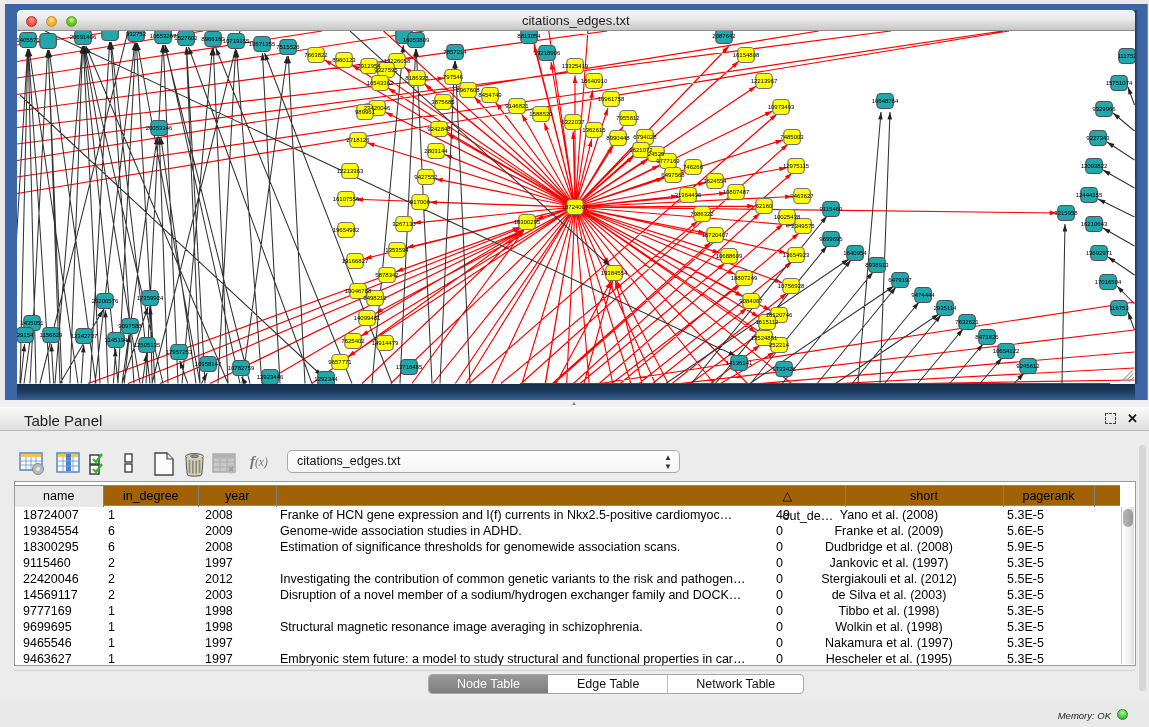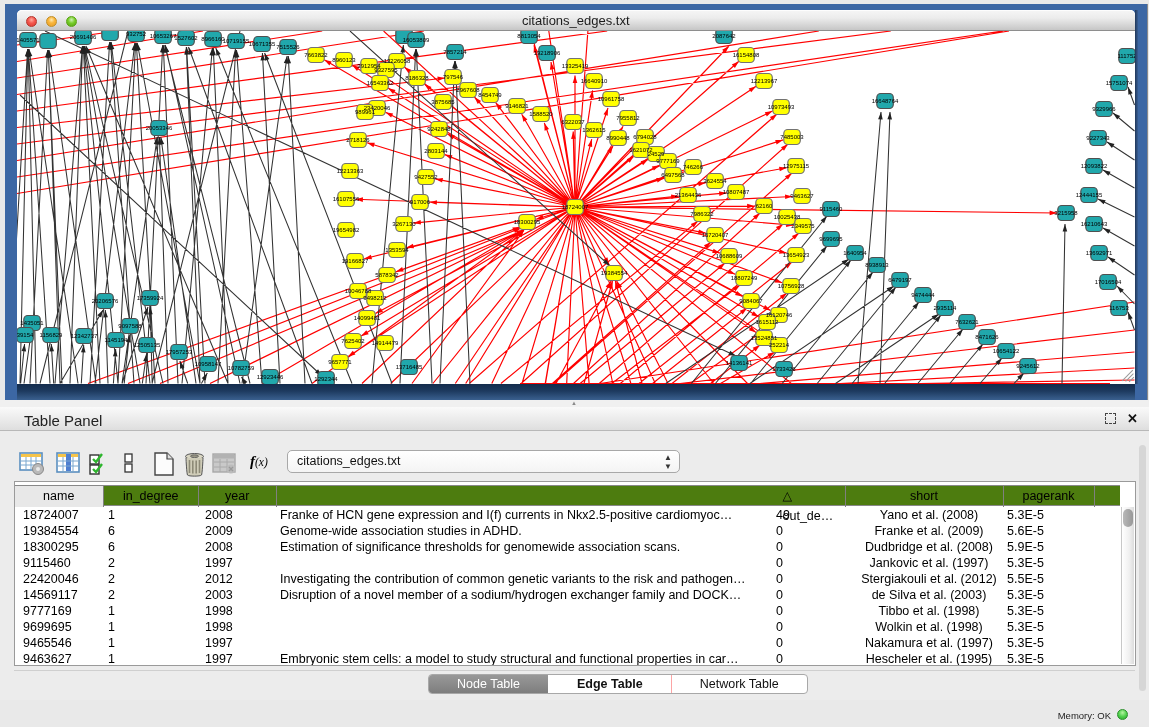--- a/index.html
+++ b/index.html
@@ -51,53 +51,53 @@
 .toolbar { position:absolute; left:0; top:0; width:1149px; height:50px; }
 .ic { position:absolute; top:21px; }
 .combo { position:absolute; left:287px; top:19px; width:393px; height:23px;
   background:linear-gradient(180deg,#ffffff,#f4f4f4); border:1px solid #a8a8a8;
   border-radius:5px; font-size:12.5px; color:#111; line-height:21px; padding-left:9px; }
 .combo .arr { position:absolute; right:7px; top:2px; font-size:8px; color:#333; line-height:9px; }
 
 
 .tbl { position:absolute; left:14px; top:50px; width:1121.5px; height:185px;
   background:#fff; border:1px solid #9a9a9a; }
-.thead { position:absolute; left:0; top:3px; right:15px; height:21px; background:#4d7c0f;
+.thead { position:absolute; left:0; top:3px; right:15px; height:21px; background:#a16207;
   border-top:1px solid #888; border-bottom:1px solid #888; font-size:12.5px; color:#000; }
 .th { position:absolute; top:0; height:21px; line-height:20px; text-align:center;
   border-right:1px solid #808080; }
 .tbody { position:absolute; left:0; top:25px; right:15px; bottom:0; overflow:hidden;
   font-size:12.5px; color:#000; }
 .tr { position:relative; height:16px; line-height:16px; white-space:nowrap; }
 .tr div { position:absolute; top:0; height:16px; overflow:hidden; }
 .c0 { left:8px;  width:86px; }
 .c1 { left:93px; width:92px; }
 .c2 { left:190px; width:75px; }
 .c3 { left:265px; width:485px; }
 .c4 { left:761px; width:70px; }
-.c5 { left:835px; width:158px; text-align:center; }
+.c5 { left:795px; width:158px; text-align:center; }
 .c6 { left:992px; width:95px; }
 .vscroll { position:absolute; right:1px; top:25px; width:13px; bottom:1px;
   background:linear-gradient(90deg,#ffffff,#f0f0f0 60%,#dcdcdc); border-left:1px solid #c8c8c8; }
 .vthumb { position:absolute; left:1.5px; top:2px; width:10px; height:18px; border-radius:5px;
   background:linear-gradient(90deg,#b8b8b8,#989898); }
 .rscroll { position:absolute; right:3px; top:14px; width:7px; height:246px; border-radius:4px;
   background:#d6d6d6; }
 
 
 .tabs { position:absolute; left:428px; top:243px; height:20px; display:flex;
   border:1px solid #a8a8a8; border-radius:4px; overflow:hidden; background:#fff;
   font-size:12.5px; }
 .tab { padding:0 28px; line-height:19px; color:#111; }
 .tab.sel { background:linear-gradient(180deg,#989898,#7e7e7e); color:#fff; }
-.tab.mid { border-left:1px solid #fff; border-right:1px solid #fca5a5;font-weight:bold; }
+.tab.mid { border-left:1px solid #fff; border-right:1px solid #fca5a5; }
 
 
 .status { position:absolute; left:0; top:700px; width:1149px; height:27px; background:#e9e9e9; }
-.mem { position:absolute; right:38px; top:10px; font-size:9.5px; color:#222; }
+.mem { position:absolute; right:38px; top:10px; font-size:9.5px; color:#222;font-style:italic; }
 .memdot { position:absolute; right:21px; top:9px; width:11px; height:11px; border-radius:50%;
   background:radial-gradient(circle at 50% 30%,#b4f3a0 0%,#52d24e 50%,#2ca32c 100%);
   border:1px solid #2a8f2a; }
 </style></head><body>
 <div id="root">
   <div class="desktop">
     <div class="shadowband"></div>
     <div class="rshadow"></div>
   </div>
   <div class="redge"></div>
@@ -605,21 +605,21 @@
         <path d="M3 6c0 2 .8 16 1.5 17 1 1.5 13 1.5 14 0 .7-1 1.5-15 1.5-17" fill="#cfccb8" stroke="#555"></path>
         <path d="M6.5 8v13M9.8 8.5v13M13.2 8.5v13M16.5 8v13" stroke="#8d8a77" stroke-width="1.6"></path>
       </svg>
       <svg class="ic" style="left:212px" width="25" height="24" viewBox="0 0 25 24">
         <rect x="1" y="2" width="22" height="18" fill="#c9c9c9" stroke="#a8a8a8" stroke-width="1.4"></rect>
         <rect x="2" y="3" width="20" height="3.5" fill="#b2b2b2"></rect>
         <path d="M2 10h20M2 15h20M8 7v13M15 7v13" stroke="#aaa"></path>
         <circle cx="19" cy="17" r="4.5" fill="#bbb"></circle>
         <path d="M17 15l4 4M21 15l-4 4" stroke="#999" stroke-width="1.4"></path>
       </svg>
-      <div class="ic" style="left:250px;top:22px;width:26px;font-size:15px;color:#000000;font-family:'Liberation Serif',serif;font-style:italic;"><b>f</b><span style="font-size:11.5px">(x)</span></div>
+      <div class="ic" style="left:250px;top:22px;width:26px;font-size:15px;color:#737373;font-family:'Liberation Serif',serif;font-style:italic;"><b>f</b><span style="font-size:11.5px">(x)</span></div>
       <div class="combo">citations_edges.txt<div class="arr">▲<br>▼</div></div>
     </div>
     <div class="tbl">
       <div class="thead">
         <div class="th" style="left:0;width:88.5px;background:#e8e8e8">name</div>
         <div class="th" style="left:88.5px;width:95.5px">in_degree</div>
         <div class="th" style="left:184px;width:77.5px">year</div>
         <div class="th" style="left:755.5px;width:75px;text-align:left;padding-left:12px">△ out_de…</div>
         <div class="th" style="left:830.5px;width:158px">short</div>
         <div class="th" style="left:988.5px;width:91px">pagerank</div>
@@ -683,37 +683,38 @@
             <div class="c1">1</div>
             <div class="c2">1998</div>
             <div class="c4">0</div>
             <div class="c5">Tibbo et al. (1998)</div>
             <div class="c6">5.3E-5</div>
           </div>
 <div class="tr">
             <div class="c0">9699695</div>
             <div class="c1">1</div>
             <div class="c2">1998</div>
+            <div class="c3">Structural magnetic resonance image averaging in schizophrenia.</div>
             <div class="c4">0</div>
             <div class="c5">Wolkin et al. (1998)</div>
             <div class="c6">5.3E-5</div>
           </div>
 <div class="tr">
             <div class="c0">9465546</div>
             <div class="c1">1</div>
             <div class="c2">1997</div>
             <div class="c4">0</div>
             <div class="c5">Nakamura et al. (1997)</div>
             <div class="c6">5.3E-5</div>
           </div>
 <div class="tr">
             <div class="c0">9463627</div>
             <div class="c1">1</div>
             <div class="c2">1997</div>
-            <div class="c3">Embryonic stem cells: a model to study structural and functional properties in car…</div>
+            <div class="c3">Embryonic stem future: a model to study structural and functional properties in car…</div>
             <div class="c4">0</div>
             <div class="c5">Hescheler et al. (1995)</div>
             <div class="c6">5.3E-5</div>
           </div>
       </div>
       <div class="vscroll">
           <div class="vthumb"></div>
         </div>
     </div>
     <div class="rscroll"></div>

